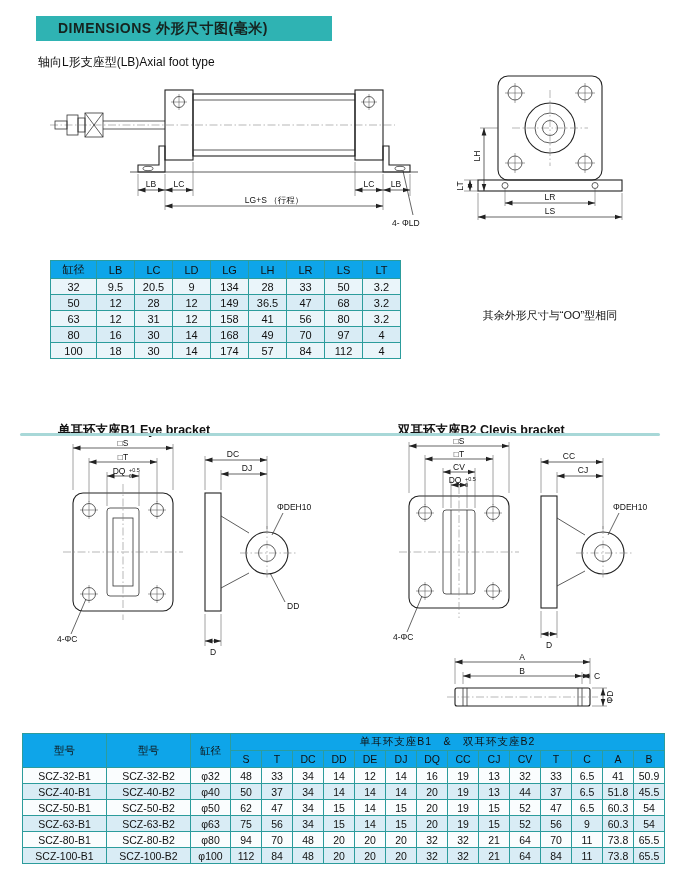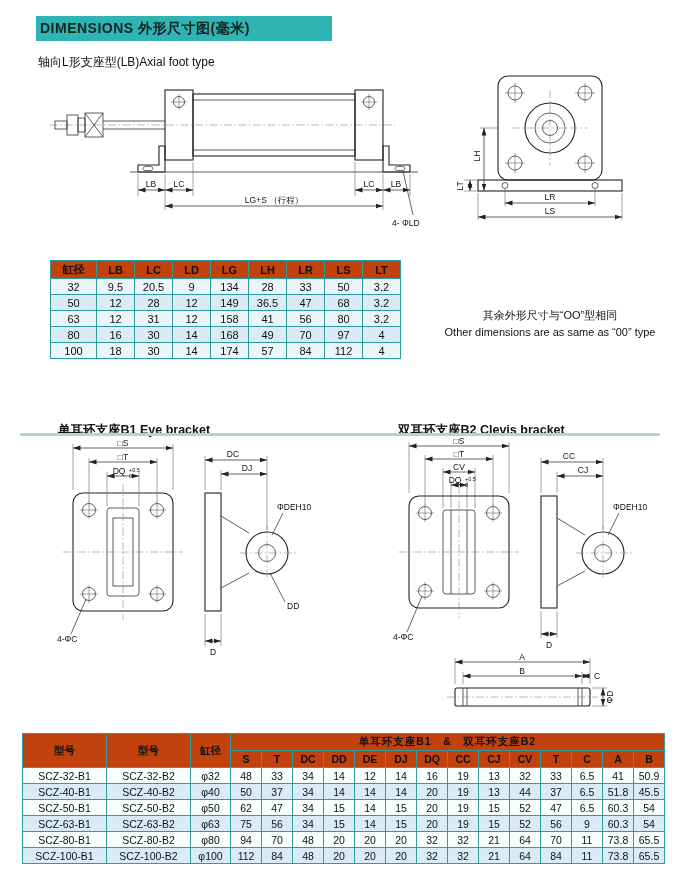--- a/index.html
+++ b/index.html
@@ -1,42 +1,42 @@
 <!DOCTYPE html>
 <html><head>
 <meta charset="utf-8">
 <style>
   * { margin:0; padding:0; box-sizing:border-box; }
   html,body { width:680px; height:881px; }
   body { background:#ffffff; font-family:"Liberation Sans", sans-serif; color:#111; position:relative; overflow:hidden; }
 
   .title-bar { position:absolute; left:36px; top:16px; width:296px; height:25px;
     background:#2fb3b3; color:#15231f; font-size:14px; font-weight:bold;
-    line-height:25px; padding-left:4px; letter-spacing:0.5px; }
+    line-height:25px; padding-left:22px; letter-spacing:0.5px; }
   .subtitle { position:absolute; left:38px; top:54px; font-size:12px; font-weight:normal; }
 
   svg.draw { position:absolute; overflow:visible; }
   .svg-cyl  { left:50px;  top:70px; }
   .svg-end  { left:450px; top:66px; }
   .svg-eye  { left:55px;  top:438px; }
   .svg-clv  { left:393px; top:438px; }
   .svg-pin  { left:435px; top:650px; }
 
   .ol  { stroke:#222; stroke-width:1.1; fill:none; }
   .ol2 { stroke:#333; stroke-width:0.8; fill:none; }
   .cl  { stroke:#888; stroke-width:0.6; fill:none; stroke-dasharray:8 2.5 1.5 2.5; }
   .ext { stroke:#555; stroke-width:0.55; fill:none; }
   .dim { stroke:#222; stroke-width:0.7; fill:none; marker-start:url(#arw); marker-end:url(#arw); }
   .ldr { stroke:#222; stroke-width:0.7; fill:none; }
   svg text { font-size:8.5px; fill:#111; font-family:"Liberation Sans", sans-serif; }
   svg text.tol { font-size:5.5px; }
 
   table { border-collapse:collapse; position:absolute; }
   th, td { border:1px solid #2c9c9c; text-align:center; vertical-align:middle; }
-  th { background:#c2410c; font-weight:bold; }
+  th { background:#0ea5e9; font-weight:normal; }
 
   .t1 { left:50px; top:260px; font-size:11px; table-layout:fixed; }
   .t1 th { height:18px; }
   .t1 td { height:16px; }
   .t1 tbody tr:nth-child(odd)  td { background:#eaf5fa; }
   .t1 tbody tr:nth-child(even) td { background:#d9ecf5; }
 
   .note { position:absolute; left:428px; top:307px; width:244px; text-align:center;
     font-size:11px; line-height:1.55; }
 
@@ -251,21 +251,20 @@
         <td>57</td>
         <td>84</td>
         <td>112</td>
         <td>4</td>
       </tr>
     </tbody>
 </table>
 
 <div class="note">
   <div>其余外形尺寸与“OO”型相同</div>
-  <div>Other dimensions are as same as “00” type</div>
 </div>
 
 <div class="sec-hd sec-eye-hd">单耳环支座B1  Eye bracket</div>
 <div class="sec-hd sec-clv-hd">双耳环支座B2  Clevis bracket</div>
 <div class="sec-rule"></div>
 
 <svg class="draw svg-eye" width="260" height="230" viewBox="0 0 260 230">
   <g>
     <rect class="ol" x="18" y="55" width="100" height="118" rx="10"></rect>
     <circle class="ol2" cx="34" cy="72" r="6.5"></circle>

